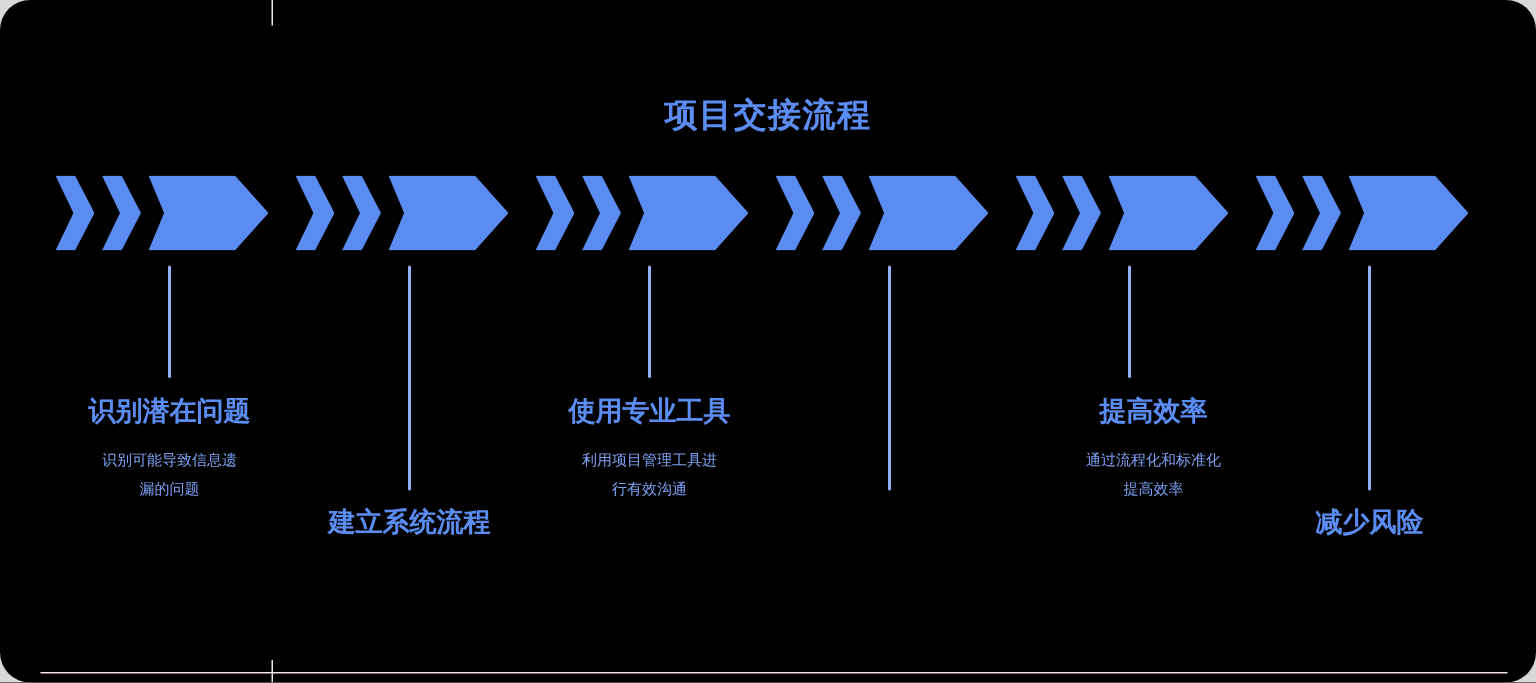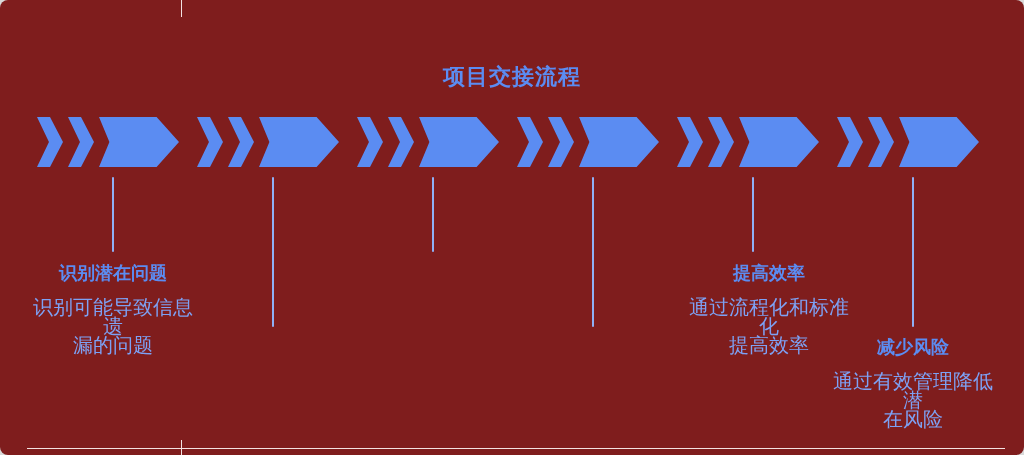--- a/index.html
+++ b/index.html
@@ -4,22 +4,22 @@
 <style>
   html, body { margin:0; padding:0; }
   body {
     background:#d9d9d9;
     font-family:"Liberation Sans","DejaVu Sans",sans-serif;
     width:1024px; height:455px;
   }
   .frame {
     position:relative;
     width:1024px; height:455px;
-    background:#7f1d1d;
-    border-radius:8px;
+    background:#000000;
+    border-radius:20px;
     overflow:hidden;
   }
   .title {
     position:absolute;
     left:0; top:62px; width:100%;
     text-align:center;
     font-size:22px;
     font-weight:700;
     color:var(--accent,#5b8cf2);
     letter-spacing:1px;
@@ -57,24 +57,23 @@
     text-align:center;
   }
   .step.top    { top:262px; }
   .step.bottom { top:336px; }
   .step-heading {
     font-size:18px;
     line-height:24px;
     font-weight:700;
     color:var(--accent,#5b8cf2);
     margin-bottom:12px;
-    font-family:Liberation Mono, monospace;
   }
   .step-body {
-    font-size:20px;
+    font-size:10px;
     line-height:19px;
     color:var(--body-text,#7da1f4);
     white-space:pre-line;
     margin-top:12px;
   }
   .grid-hline {
     position:absolute;
     left:27px; top:448px; width:978px; height:1px;
     background:var(--faint-line,#f3e2e2);
   }
@@ -137,25 +136,29 @@
   <div class="connector long" style="left:592px"></div>
   <div class="connector short" style="left:752px"></div>
   <div class="connector long" style="left:912px"></div>
 
   <div class="step top" style="left:28px">
     <div class="step-heading">识别潜在问题</div>
     <div class="step-body">识别可能导致信息遗
 漏的问题</div>
   </div>
   <div class="step bottom" style="left:188px">
+    <div class="step-heading">建立系统流程</div>
+  </div>
+  <div class="step top" style="left:348px">
+    <div class="step-heading">使用专业工具</div>
+    <div class="step-body">利用项目管理工具进
+行有效沟通</div>
   </div>
   <div class="step top" style="left:684px">
     <div class="step-heading">提高效率</div>
     <div class="step-body">通过流程化和标准化
 提高效率</div>
   </div>
   <div class="step bottom" style="left:828px">
     <div class="step-heading">减少风险</div>
-    <div class="step-body">通过有效管理降低潜
-在风险</div>
   </div>
 
 </div>
 
 </body></html>

